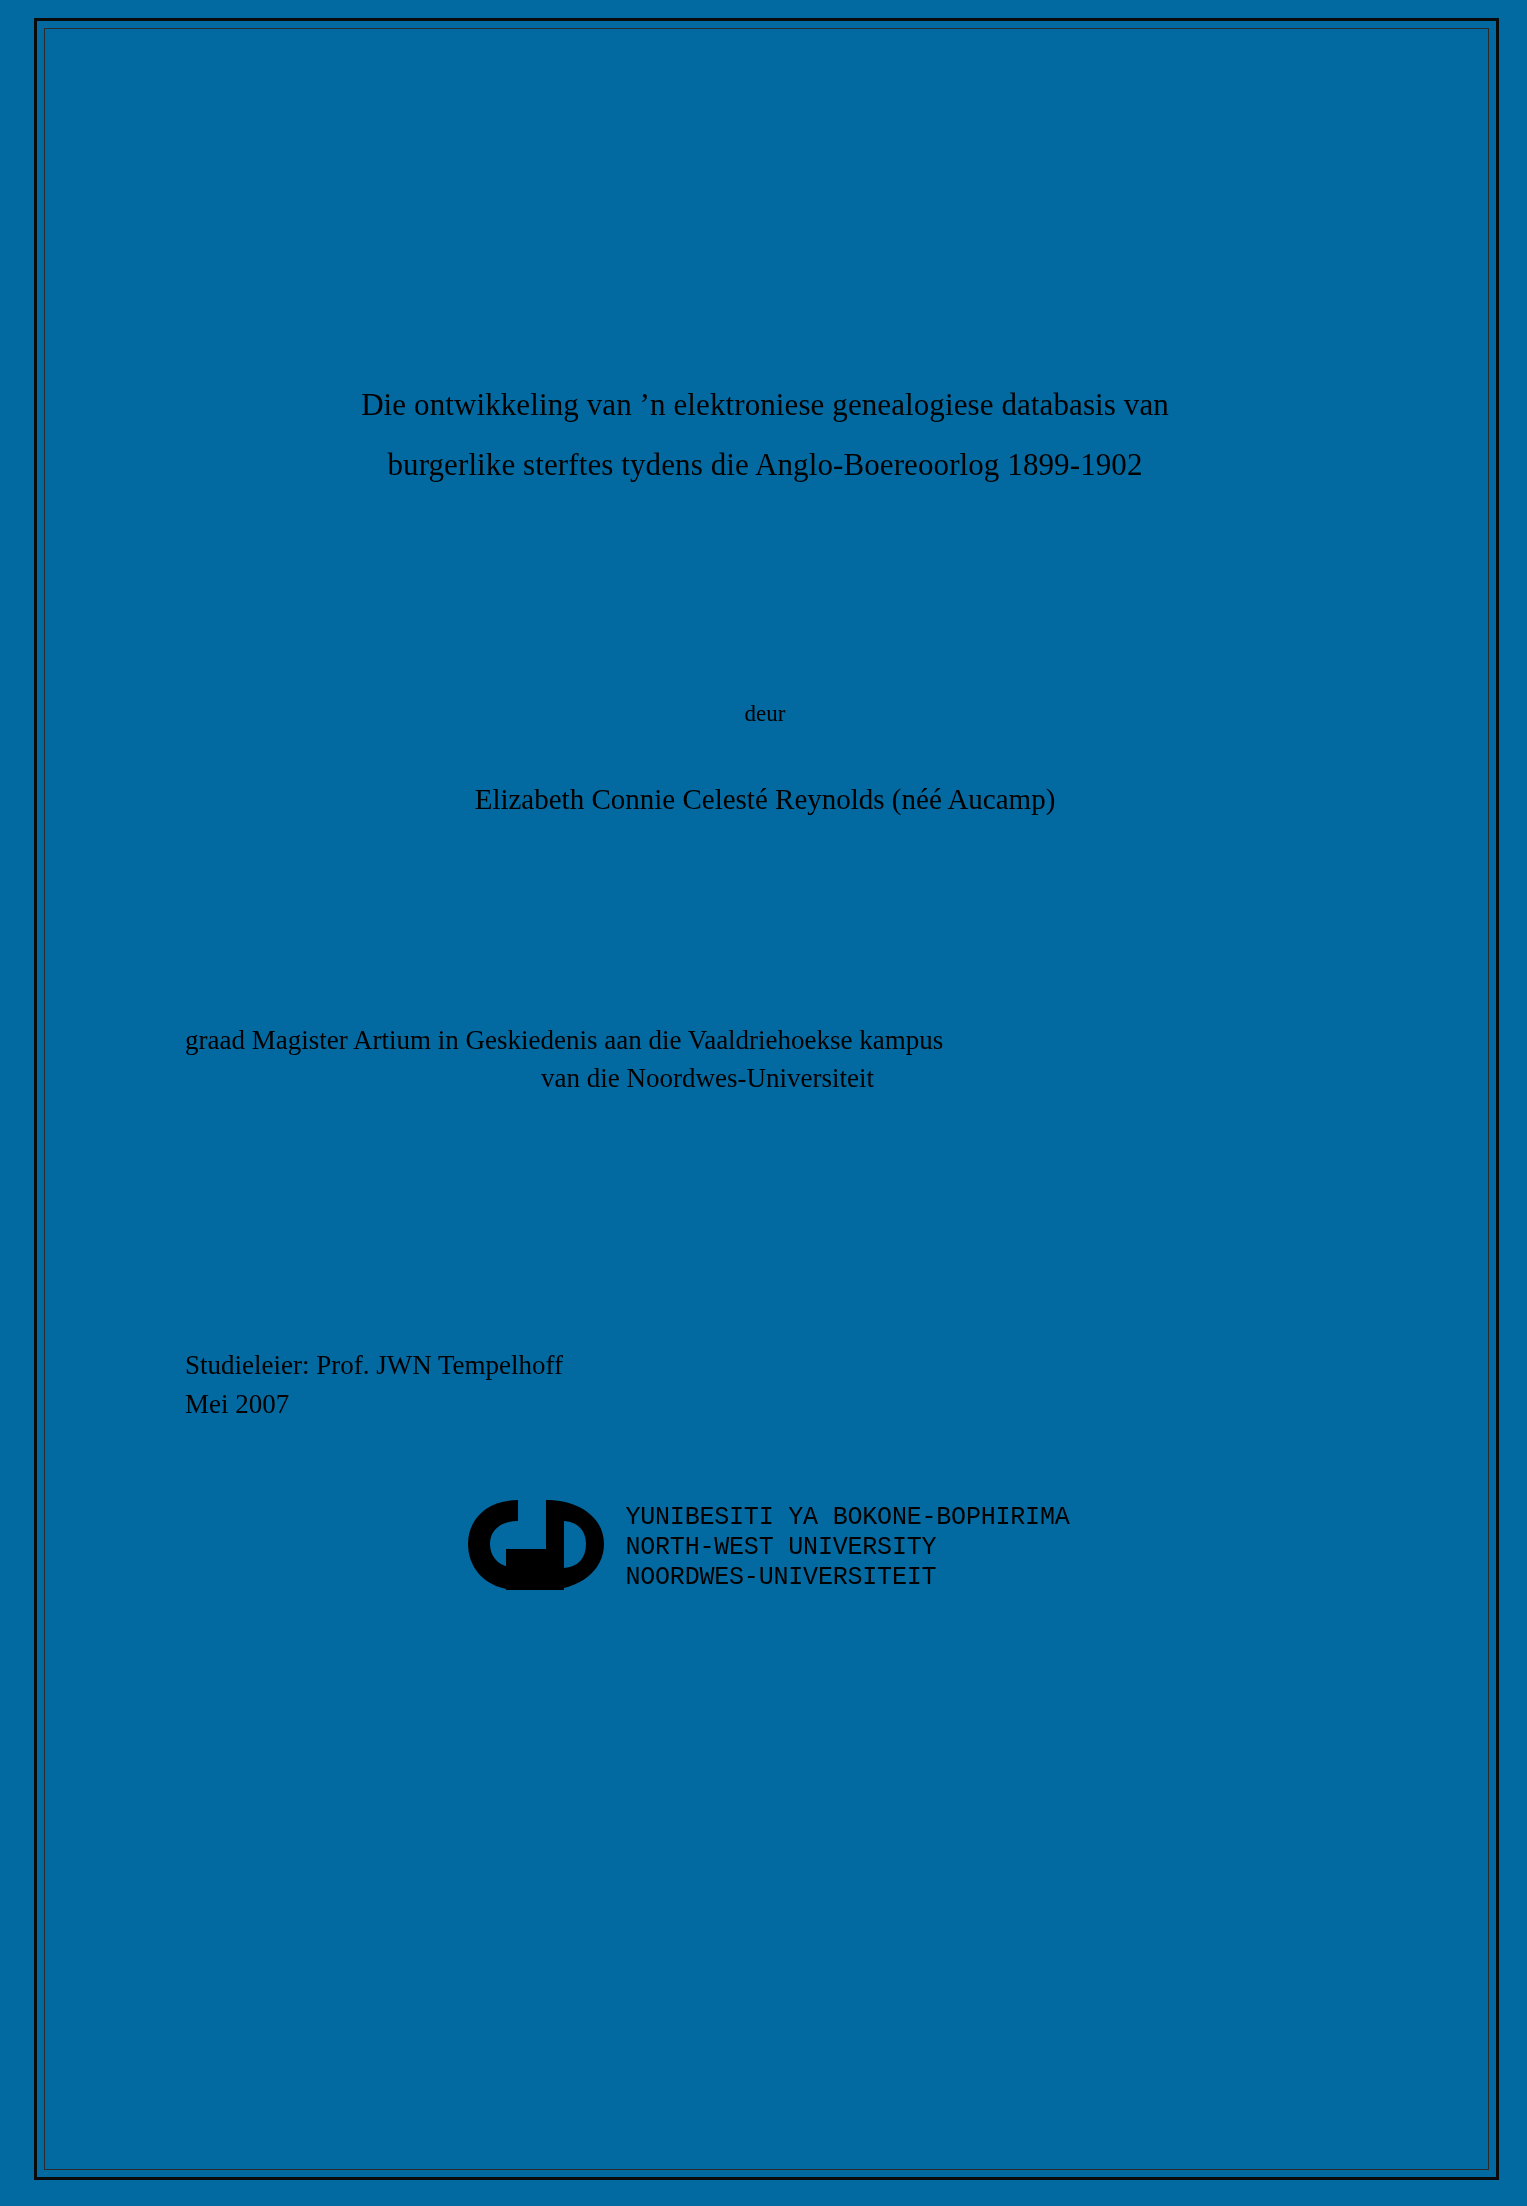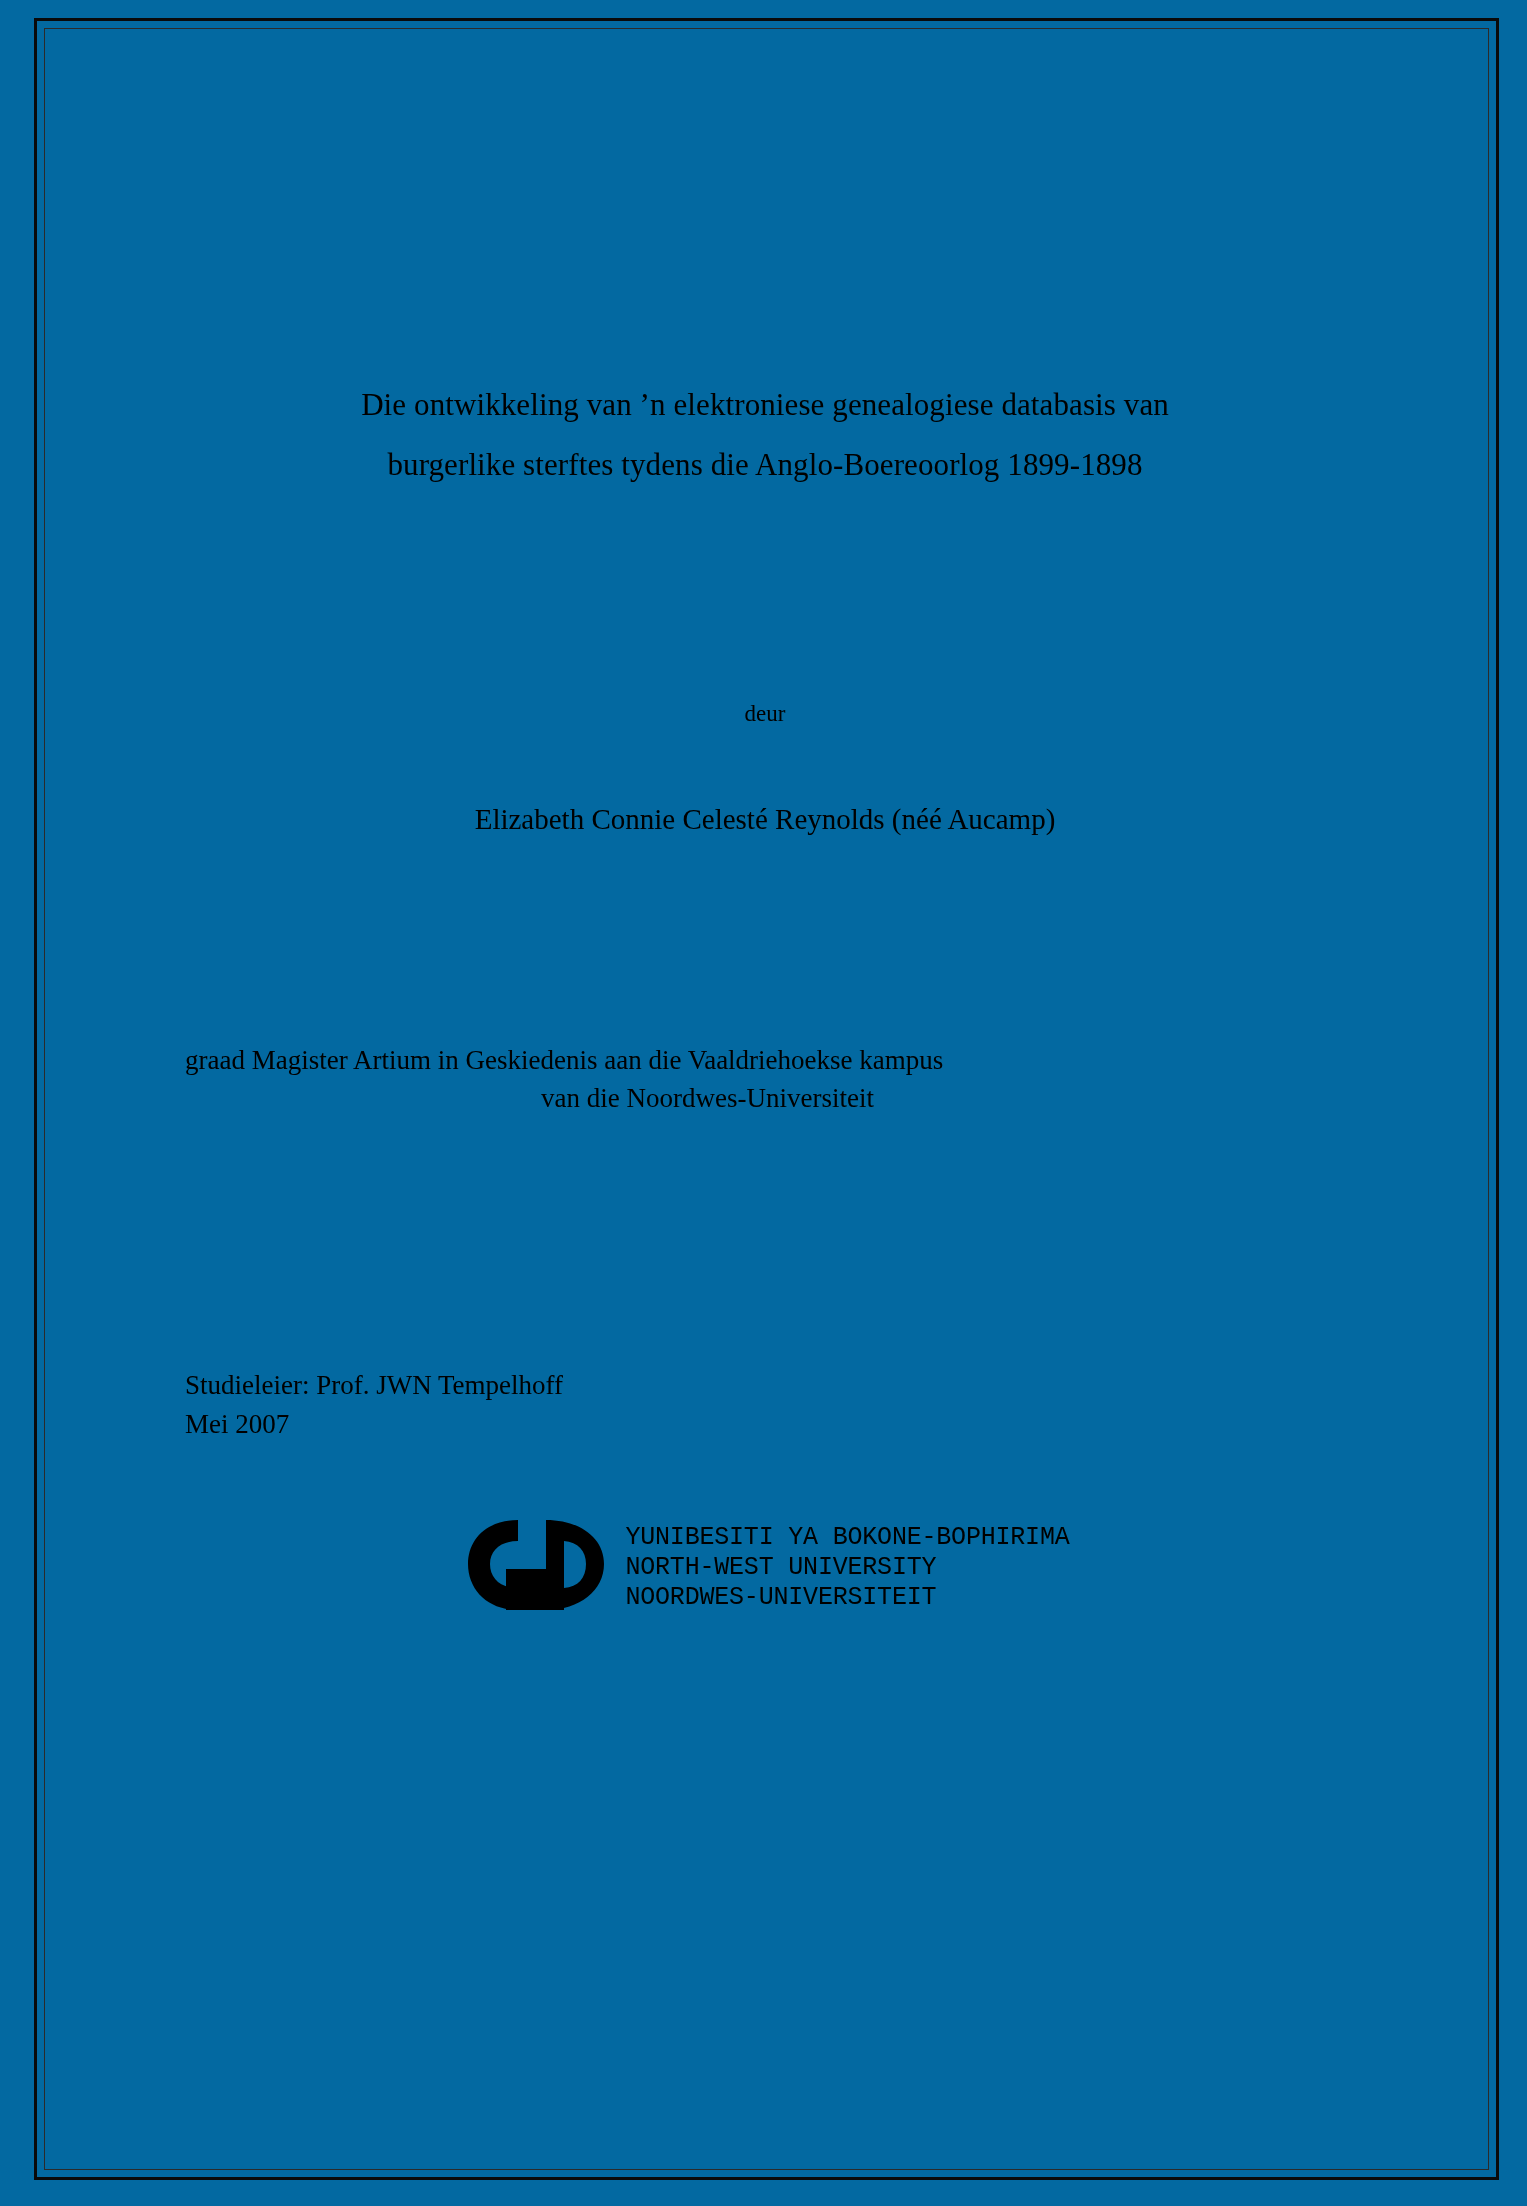--- a/index.html
+++ b/index.html
@@ -53,21 +53,21 @@
     line-height: 1.95;
     letter-spacing: 0.1px;
     white-space: nowrap;
   }
   .deur {
     margin-top: 205px;
     text-align: center;
     font-size: 23px;
   }
   .author {
-    margin-top: 76px;
+    margin-top: 56px;
     text-align: center;
     font-size: 29px;
   }
   .abstract-block {
     margin-top: 205px;
     text-align: justify;
     font-size: 27px;
     line-height: 1.42;
     width: 1045px;
   }
@@ -115,21 +115,21 @@
 
 <div class="page">
 
   <div class="scan-frame"></div>
   <div class="scan-frame-inner"></div>
 
   <div class="content">
 
     <div class="title-block">
       <div class="title-line">Die ontwikkeling van ’n elektroniese genealogiese databasis van</div>
-      <div class="title-line">burgerlike sterftes tydens die Anglo-Boereoorlog 1899-1898</div>
+      <div class="title-line">burgerlike sterftes tydens die Anglo-Boereoorlog 1899-1902</div>
     </div>
 
     <div class="deur">deur</div>
 
     <div class="author">Elizabeth Connie Celesté Reynolds (néé Aucamp)</div>
 
     <div class="abstract-block">
       <div class="abstract-line2"><span>graad </span><span class="italic">Magister Artium</span><span> in Geskiedenis aan die Vaaldriehoekse kampus</span></div>
       <div class="abstract-line3">van die Noordwes-Universiteit</div>
     </div>

